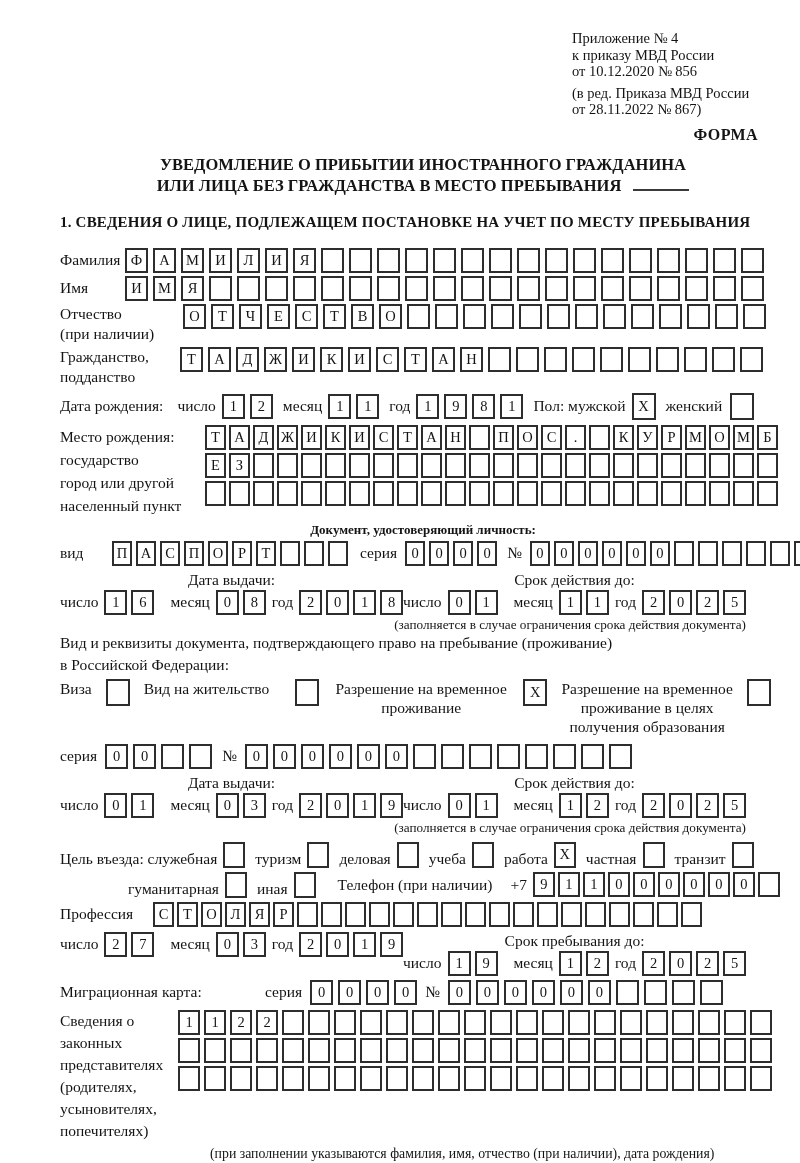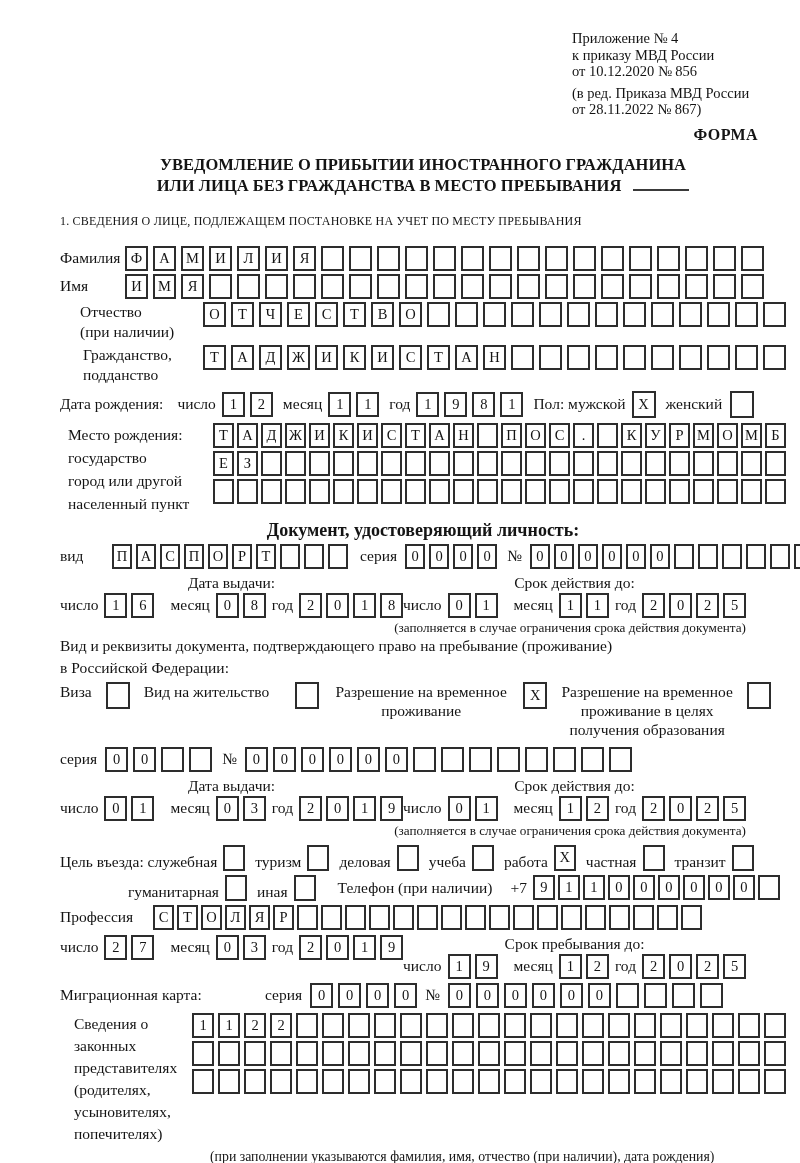--- a/index.html
+++ b/index.html
@@ -8,43 +8,43 @@
     width:800px; height:1163px; background:#ffffff; overflow:hidden;
     font-family:"Liberation Serif","DejaVu Serif",serif; color:#141414;
   }
   .page { padding:30px 14px 0 60px; }
 
   .annex { width:196px; margin-left:auto; margin-right:18px; font-size:14.5px; line-height:16.5px; }
   .annex .gap { margin-top:5px; }
   .forma { text-align:right; padding-right:28px; font-weight:bold; font-size:16px; margin-top:8px; letter-spacing:.4px; }
   .title { text-align:center; font-weight:bold; font-size:16.5px; line-height:21.5px; margin-top:10px; }
   .uline { display:inline-block; width:56px; border-bottom:2.5px solid #3a3a3a; margin-left:12px; }
-  .section { font-weight:normal; font-size:12px; margin-top:17px; letter-spacing:.2px; white-space:nowrap; }
+  .section { font-weight:bold; font-size:15px; margin-top:17px; letter-spacing:.2px; white-space:nowrap; }
 
   .row { display:flex; align-items:center; margin-top:3px; }
-  .row.top { align-items:flex-start;justify-content:flex-end; }
+  .row.top { align-items:flex-start; }
   .lbl { font-size:15.5px; flex:none; }
   .lblcol { flex:none; font-size:15.5px; line-height:20px; }
   .boxes { display:flex; gap:5px; flex:none; }
   .cbox {
     width:23px; height:25px; border:2px solid #2d2d2d; flex:none;
     display:flex; align-items:center; justify-content:center;
     font-size:14.5px; line-height:1;
   }
   .tight { gap:3px; } .tight .cbox { width:21px; }
   .vrow .boxes { gap:4px; } .vrow .cbox { width:20px; }
   .rep-rows .boxes { gap:4px; } .rep-rows .cbox { width:22px; }
   .check .cbox { width:24px; height:27px; }
   .pcheck .cbox { width:22px; height:26px; }
   .w65 { width:65px; } .w123 { width:123px; } .w120 { width:120px; }
   .w145 { width:145px; line-height:23px; } .w118 { width:118px; line-height:22px; }
   .mr8 { margin-right:8px; } .ml10 { margin-left:10px; } .mr6 { margin-right:6px; }
 
   .subrows > .boxes { margin-bottom:3px; }
-  .dochdr { text-align:center; font-weight:bold; font-size:18px; margin-top:5px; }
+  .dochdr { text-align:center; font-weight:bold; font-size:13px; margin-top:5px; }
 
   .dates-row { display:flex; justify-content:space-between; width:668px; margin-top:5px; }
   .dgroup { text-align:center; }
   .dtitle { font-size:15.5px; line-height:17px; margin-bottom:2px; }
   .dline { display:flex; align-items:center; gap:6px; font-size:15.5px; }
   .dline .boxes { gap:4px; }
   .note { font-size:13.2px; line-height:15px; text-align:right; padding-right:40px; margin-top:2px; }
 
   .intro { font-size:15.5px; line-height:22px; }
   .permits { display:flex; align-items:flex-start; margin-top:3px; }

